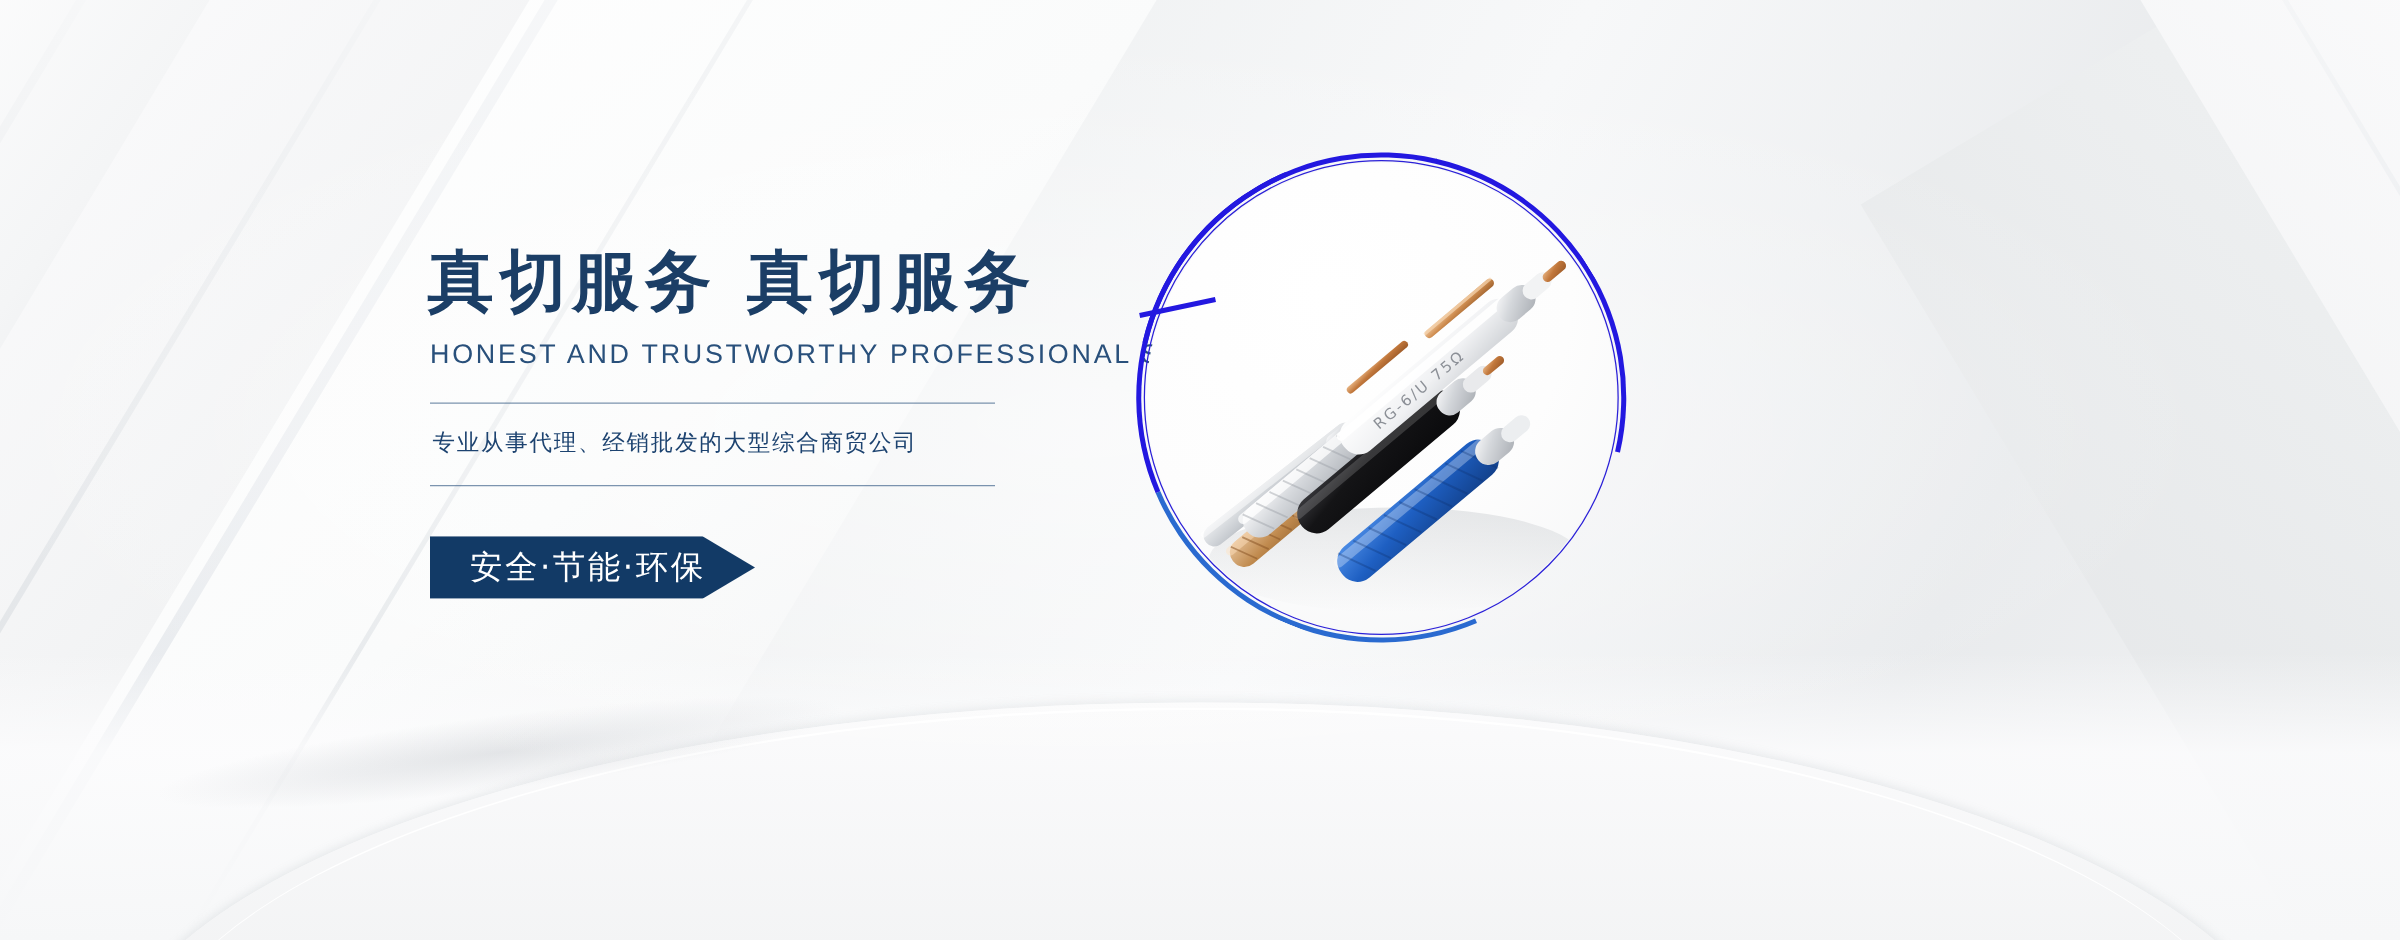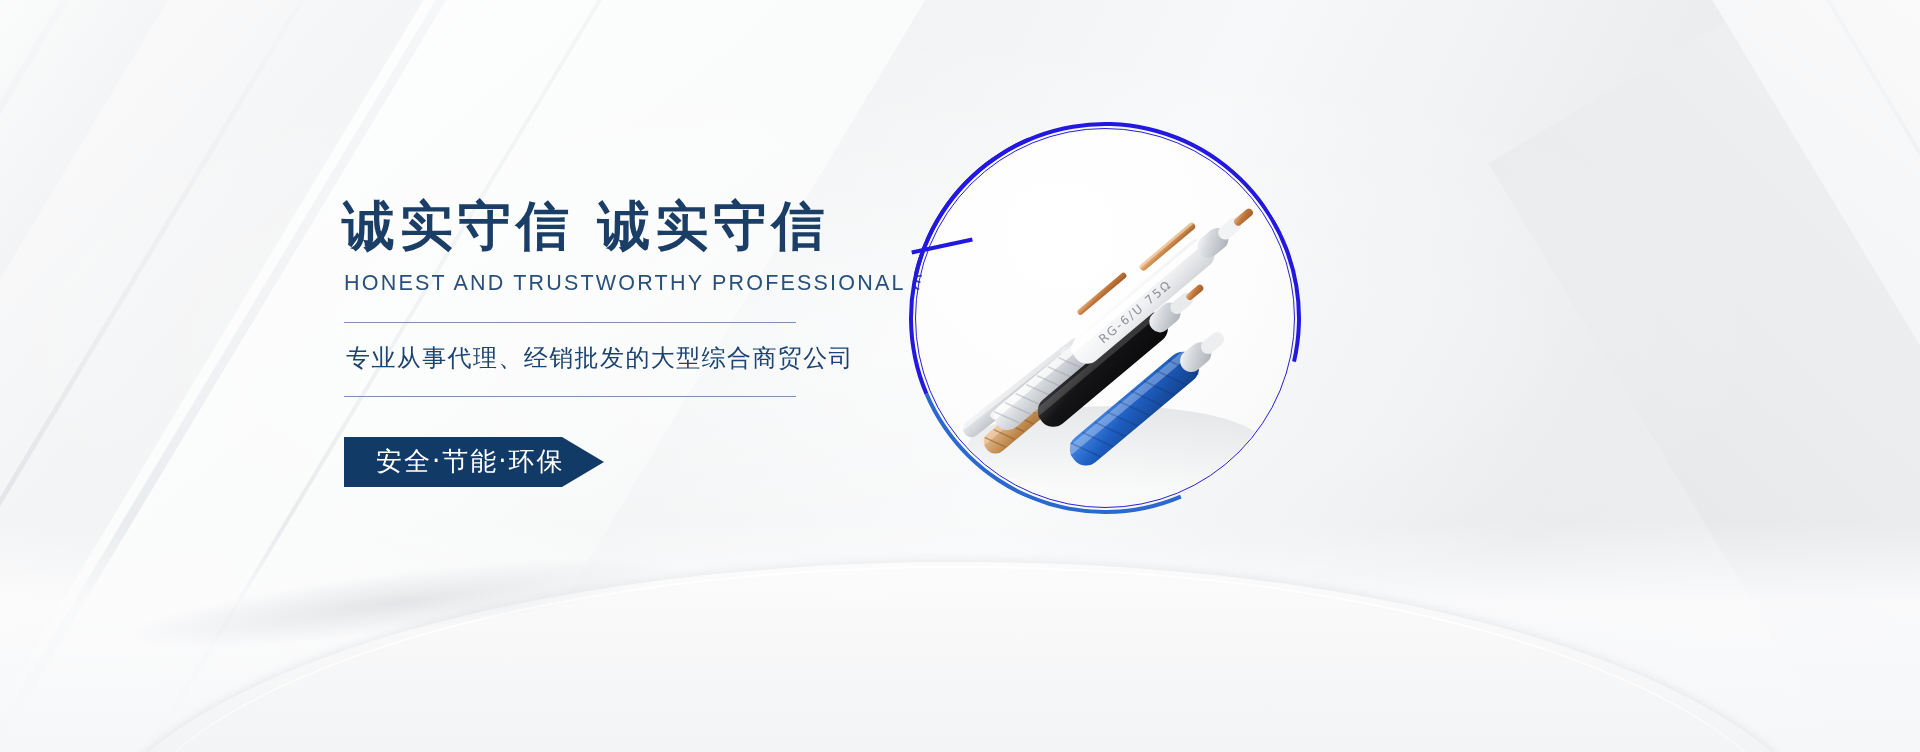--- a/index.html
+++ b/index.html
@@ -128,21 +128,21 @@
     margin:14px 0 0 2px;
     font-size:21.5px;font-weight:400;color:#29507b;
     letter-spacing:2.2px;white-space:nowrap;
   }
   .rule{
     width:452px;height:1px;background:#2d5480;opacity:.62;margin:26px 0 0 2px;
   }
   .rule.second{margin-top:22px;}
   .desc{
     margin:19px 0 0 4px;
-    font-size:24px;color:#1d4370;letter-spacing:1.4px;white-space:nowrap;
+    font-size:18px;color:#1d4370;letter-spacing:1.4px;white-space:nowrap;
     font-family:"DejaVu Sans","Liberation Sans",sans-serif;
   }
 
   .tagwrap{position:relative;margin:40px 0 0 2px;width:260px;height:50px;}
   .tag{
     position:absolute;left:0;top:0;width:260px;height:50px;
     background:#123a66;
     clip-path:polygon(0 0,218px 0,260px 25px,218px 50px,0 50px);
     display:flex;align-items:center;
   }
@@ -209,21 +209,21 @@
   <div class="edge edge-5"></div>
   <div class="edge edge-6"></div>
 
   <div class="floor"></div>
   <div class="floor-arc"></div>
   <div class="floor-line"></div>
   <div class="floor-shadow"></div>
   <div class="vignette"></div>
 
   <div class="textblock">
-    <h1 class="headline">诚实守信 诚实守信</h1>
+    <h1 class="headline">真切服务 真切服务</h1>
 
     <div class="subline">HONEST AND TRUSTWORTHY PROFESSIONAL SERVICES</div>
 
     <div class="rule"></div>
 
     <div class="desc">专业从事代理、经销批发的大型综合商贸公司</div>
 
     <div class="rule second"></div>
 
     <div class="tagwrap">

